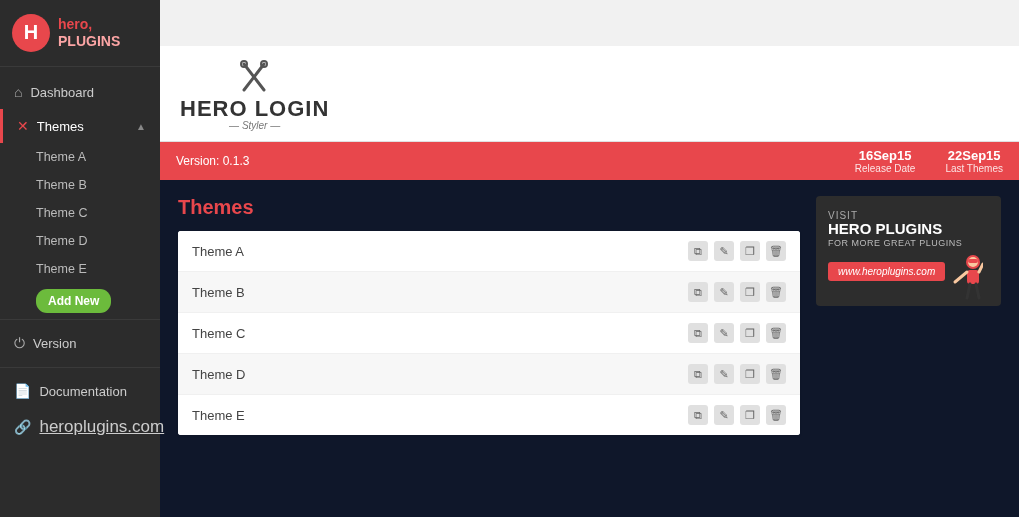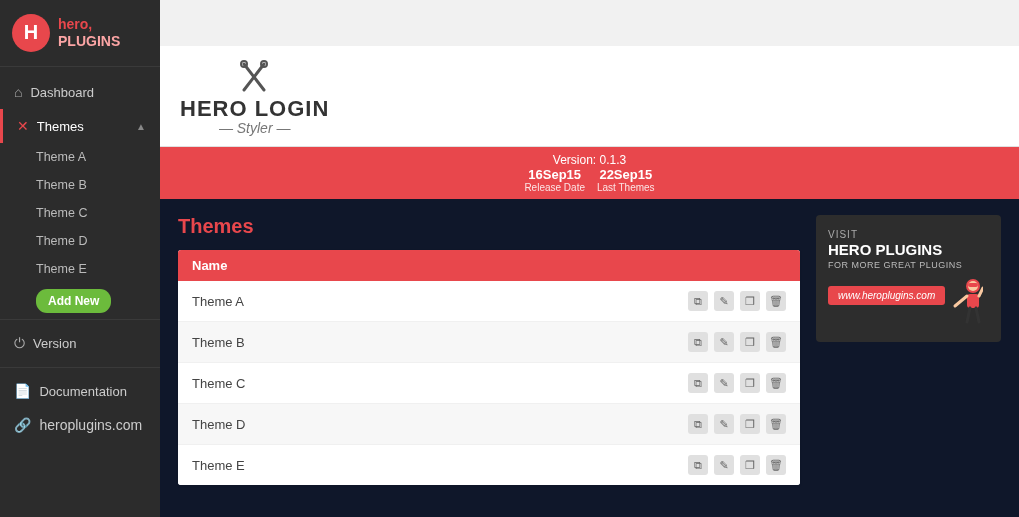--- a/index.html
+++ b/index.html
@@ -133,40 +133,39 @@
 
     .hero-login-logo .hero-login-text {
       font-size: 22px;
       font-weight: 900;
       color: #333;
       letter-spacing: 1px;
       line-height: 1;
     }
 
     .hero-login-logo .styler-text {
-      font-size: 14px;
+      font-size: 10px;
       color: #777;
       font-style: italic;
     }
 
     
     #version-bar {
       background: #e8474c;
       color: #fff;
       font-size: 12px;
       padding: 6px 16px;
       display: flex;
       align-items: center;
       justify-content: space-between;
-      flex-direction: column;
     }
 
     .version-dates {
       display: flex;
-      gap: 12px;
+      gap: 30px;
     }
 
     .version-date-item {
       text-align: center;
       font-size: 11px;
     }
 
     .version-date-item .date-val {
       display: block;
       font-weight: bold;
@@ -252,21 +251,21 @@
       justify-content: center;
       cursor: pointer;
       font-size: 11px;
       color: #666;
     }
 
     
     #ad-banner {
       width: 185px;
       min-width: 185px;
-      height: 127px;
+      height: 110px;
       background: #2d2d2d;
       border-radius: 4px;
       overflow: hidden;
       display: flex;
       flex-direction: column;
       align-items: center;
       justify-content: space-between;
       padding: 14px 12px 12px;
       position: relative;
     }
@@ -340,21 +339,21 @@
 
     <hr class="sidebar-divider">
 
     <div class="sidebar-item">
       <span class="icon">📄</span>
       <span>Documentation</span>
     </div>
 
     <div class="sidebar-item">
       <span class="icon">🔗</span>
-      <span style="font-size:14px;">heroplugins.com</span>
+      <span style="font-size:17px;text-decoration:underline;">heroplugins.com</span>
     </div>
   </div>
 </div>
 
 <div id="main">
 
   <div id="header">
     <div class="hero-login-logo">
 
       <svg width="42" height="42" viewBox="0 0 42 42">
@@ -384,23 +383,20 @@
       </div>
     </div>
   </div>
 
   <div id="content">
 
     <div id="themes-section">
       <h2 class="themes-title">Themes</h2>
 
       <div class="themes-table">
-        <div class="table-header">
-          <span>Name</span>
-        </div>
 
         <div id="table-body">
             <div class="table-row" style="background: rgb(255, 255, 255);">
               <span class="row-name">Theme A</span>
               <div class="row-actions">
                 <div class="action-icon">⧉</div>
                 <div class="action-icon">✎</div>
                 <div class="action-icon">❐</div>
                 <div class="action-icon">🗑</div>
               </div>

